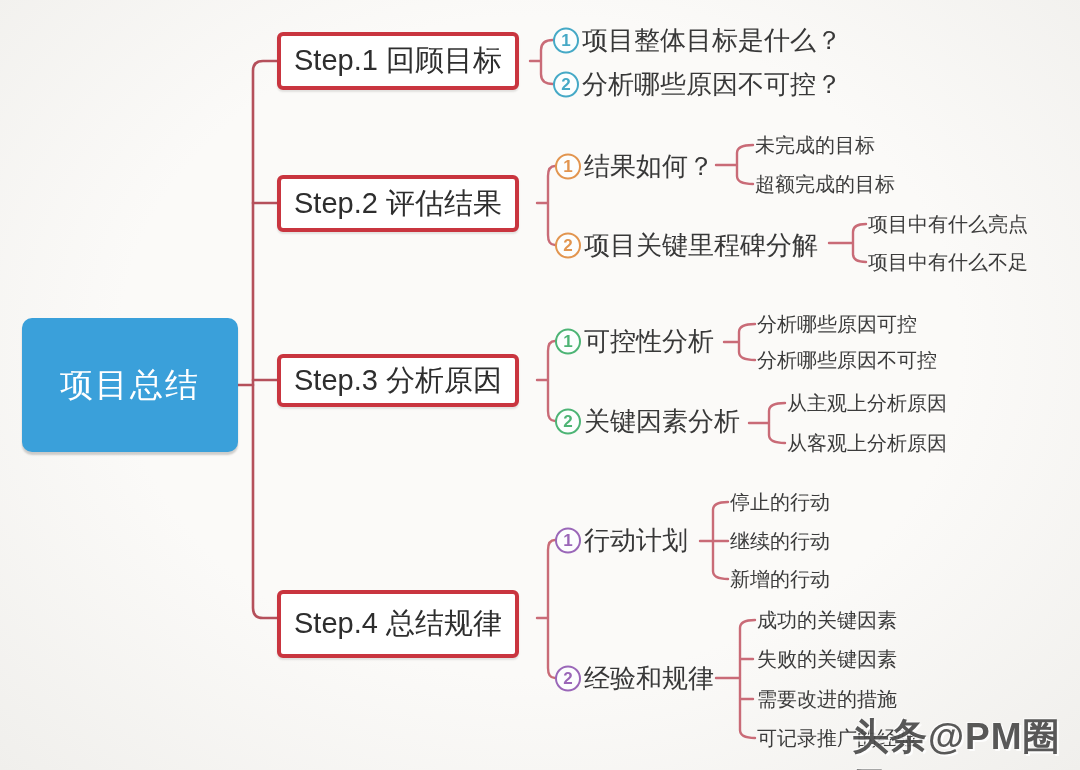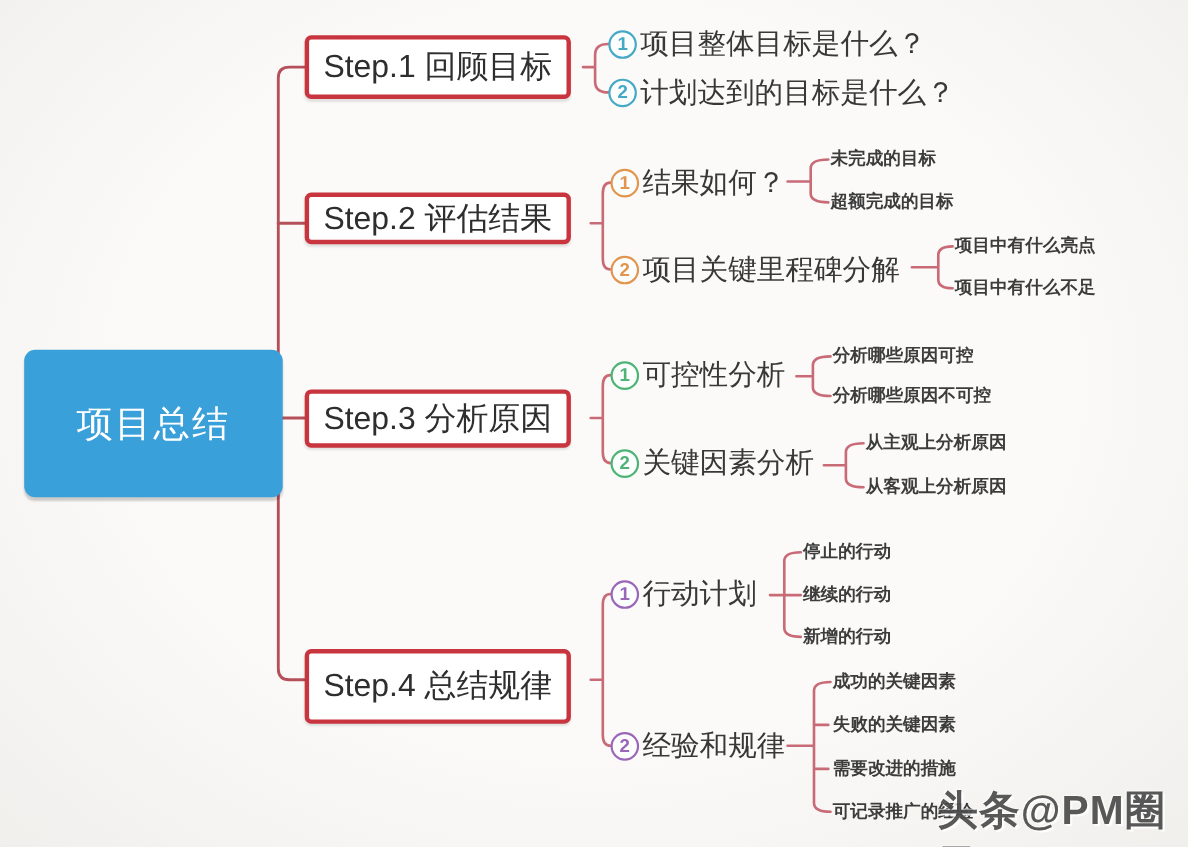--- a/index.html
+++ b/index.html
@@ -32,21 +32,21 @@
     box-sizing:border-box;width:26px;height:26px;margin-right:3px;flex:none;
     border:2px solid var(--branch,#888);border-radius:50%;
     display:inline-flex;align-items:center;justify-content:center;
     font-size:17px;font-weight:bold;color:var(--branch,#888);
     background:#fcfefe;
   }
   .c-b1{--branch:var(--branch-1,#45a9c6);}
   .c-b2{--branch:var(--branch-2,#e2954f);}
   .c-b3{--branch:var(--branch-3,#4db475);}
   .c-b4{--branch:var(--branch-4,#9a67b8);}
-  .leaf{font-size:16px;color:#3c3c3c;font-weight:bold;}
+  .leaf{font-size:20px;color:#3c3c3c;}
   .watermark{
     position:absolute;left:852px;top:712px;
     font-size:37px;font-weight:bold;letter-spacing:1px;
     color:var(--watermark-color,#4b4b4b);opacity:.92;
     text-shadow:2px 2px 0 rgba(255,255,255,.9), -1px -1px 0 rgba(255,255,255,.7);
   }
 </style>
 </head>
 <body>
 
@@ -65,44 +65,44 @@
     <path class="edge" d="M555 540 Q548 540 548 550 V668 Q548 678 555 678 M537 618 H548"></path>
 
     <path class="edge" d="M753 145 Q737 145 737 153 V176 Q737 184 753 184 M716 165 H737"></path>
     <path class="edge" d="M866 224 Q853 224 853 232 V254 Q853 262 866 262 M829 243 H853"></path>
     <path class="edge" d="M755 324 Q739 324 739 332 V352 Q739 360 755 360 M724 342 H739"></path>
     <path class="edge" d="M785 403 Q769 403 769 411 V435 Q769 443 785 443 M749 423 H769"></path>
     <path class="edge" d="M728 502 Q713 502 713 510 V571 Q713 579 728 579 M700 541 H728"></path>
     <path class="edge" d="M755 620 Q740 620 740 628 V730 Q740 738 755 738 M740 659 H753 M740 699 H753 M716 678 H740"></path>
   </svg>
 
-  <div class="rootnode" style="left:22px;top:318px;width:235px;height:134px">
+  <div class="rootnode" style="left:22px;top:318px;width:216px;height:134px">
     <span>项目总结</span>
   </div>
 
   <div class="stepbox" style="left:277px;top:32px;height:58px">
       <span>Step.1 回顾目标</span>
     </div>
-  <div class="stepbox" style="left:277px;top:175px;height:47px">
+  <div class="stepbox" style="left:277px;top:175px;height:57px">
       <span>Step.2 评估结果</span>
     </div>
   <div class="stepbox" style="left:277px;top:354px;height:53px">
       <span>Step.3 分析原因</span>
     </div>
   <div class="stepbox" style="left:277px;top:590px;height:68px">
       <span>Step.4 总结规律</span>
     </div>
 
   <div class="node item c-b1" style="left:553px;top:40px">
     <span class="cnum">1</span>
     <span>项目整体目标是什么？</span>
   </div>
   <div class="node item c-b1" style="left:553px;top:84px">
     <span class="cnum">2</span>
-    <span>计划达到的目标是什么？</span>
+    <span>分析哪些原因不可控？</span>
   </div>
 
   <div class="node item c-b2" style="left:555px;top:166px">
     <span class="cnum">1</span>
     <span>结果如何？</span>
   </div>
   <div class="node item c-b2" style="left:555px;top:245px">
     <span class="cnum">2</span>
     <span>项目关键里程碑分解</span>
   </div>

